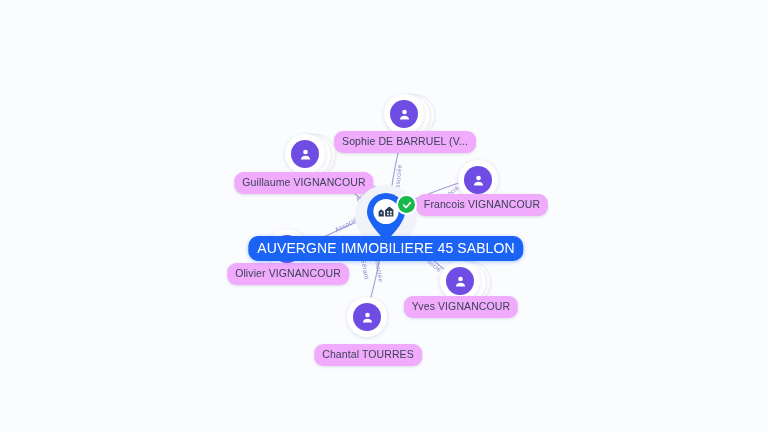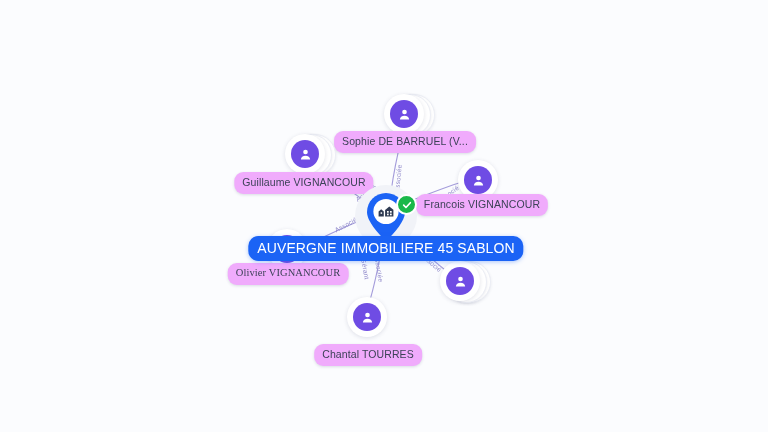--- a/index.html
+++ b/index.html
@@ -246,36 +246,37 @@
       <div class="avatar-ring">
         <div class="avatar-circle">
           <svg width="15" height="15" viewBox="0 0 24 24" fill="#ffffff">
             <circle cx="12" cy="8" r="3.7"></circle>
             <path d="M4.6 20c0-4.1 3.3-6.2 7.4-6.2s7.4 2.1 7.4 6.2z"></path>
           </svg>
         </div>
       </div>
     </div>
   </div>
-  <div class="node-label" style="left:288px; top:263px;font-family:Liberation Serif, serif;">Olivier VIGNANCOUR</div>
+  <div class="node-label" style="left:288px; top:263px;">Olivier VIGNANCOUR</div>
 
   <div class="node" style="left:461px; top:281px;">
     <div class="avatar-stack">
       <div class="stack-card c3"></div>
       <div class="stack-card c2"></div>
       <div class="avatar-ring">
         <div class="avatar-circle">
           <svg width="15" height="15" viewBox="0 0 24 24" fill="#ffffff">
             <circle cx="12" cy="8" r="3.7"></circle>
             <path d="M4.6 20c0-4.1 3.3-6.2 7.4-6.2s7.4 2.1 7.4 6.2z"></path>
           </svg>
         </div>
       </div>
     </div>
   </div>
+  <div class="node-label" style="left:461px; top:296px;">Yves VIGNANCOUR</div>
 
   <div class="node" style="left:368px; top:317px;">
     <div class="avatar-stack">
       <div class="avatar-ring">
         <div class="avatar-circle">
           <svg width="15" height="15" viewBox="0 0 24 24" fill="#ffffff">
             <circle cx="12" cy="8" r="3.7"></circle>
             <path d="M4.6 20c0-4.1 3.3-6.2 7.4-6.2s7.4 2.1 7.4 6.2z"></path>
           </svg>
         </div>

